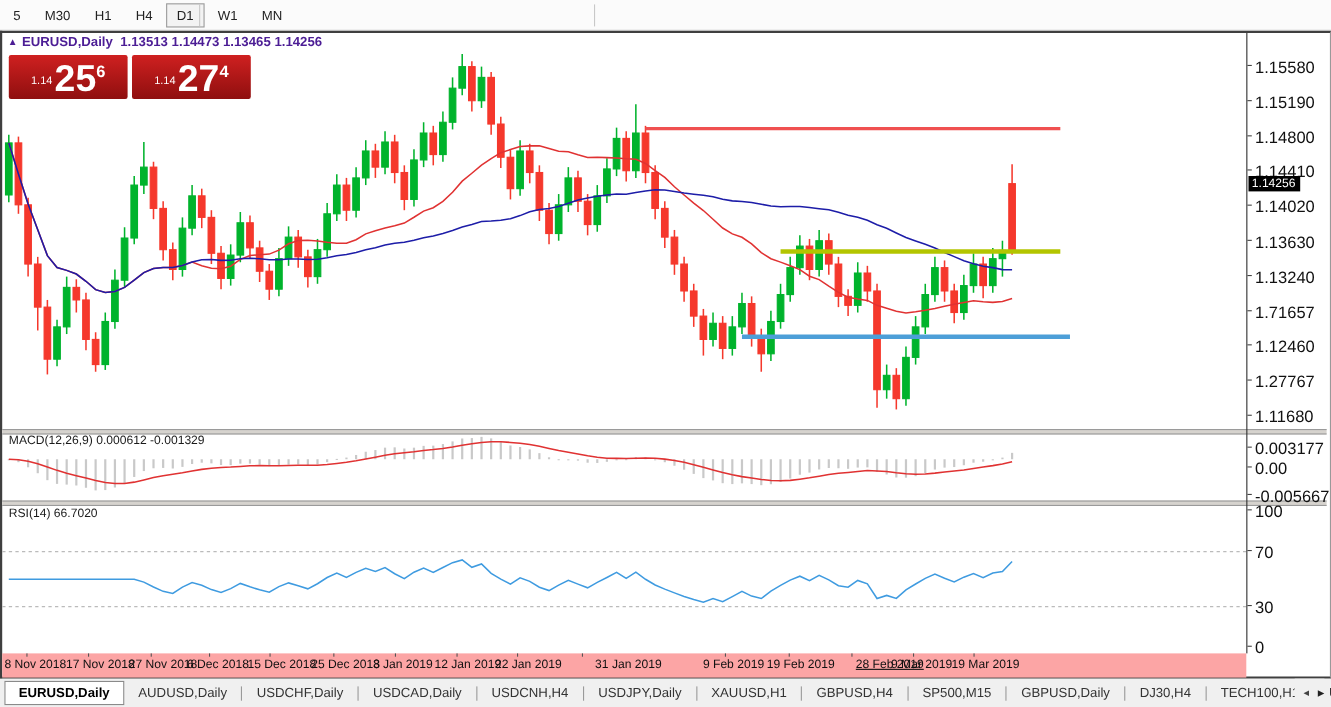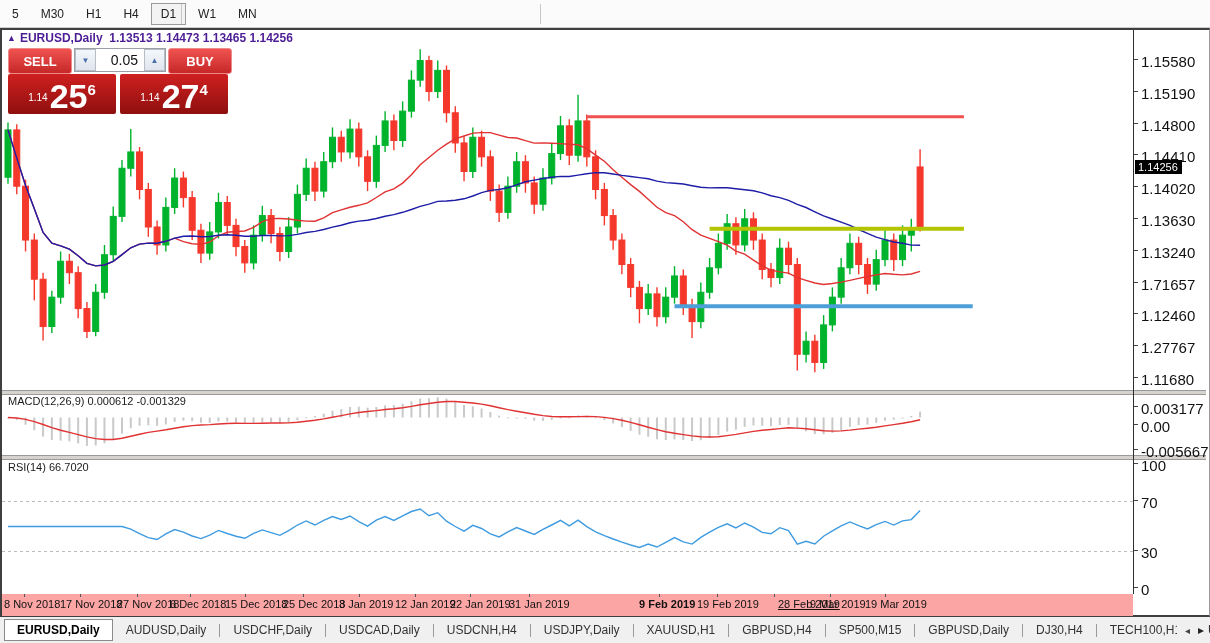--- a/index.html
+++ b/index.html
@@ -70,29 +70,20 @@
     <div class="tf-btn">H4</div>
     <div class="tf-btn active">D1</div>
     <div class="tf-btn">W1</div>
     <div class="tf-btn">MN</div>
   </div>
 
 <div class="window">
   <div class="chart-header"><span class="tri">▲</span><span>EURUSD,Daily</span><span>  </span><span>1.13513</span><span> </span><span>1.14473</span><span> </span><span>1.13465</span><span> </span><span>1.14256</span></div>
 
   <div class="trade-panel">
-    <div class="tp-row">
-      <div class="tp-btn">SELL</div>
-      <div class="spinner">
-        <div class="spin-btn">▼</div>
-        <div class="spin-val">0.05</div>
-        <div class="spin-btn">▲</div>
-      </div>
-      <div class="tp-btn">BUY</div>
-    </div>
     <div class="tp-prices">
       <div class="tp-price">
         <span class="small">1.14</span>
           <span class="big">25</span>
           <span class="sup">6</span>
       </div>
       <div class="tp-price">
         <span class="small">1.14</span>
           <span class="big">27</span>
           <span class="sup">4</span>
@@ -489,23 +480,23 @@
       <div class="dlbl" style="left: 223px;">15 Dec 2018</div>
       <div class="dtick" style="left: 301px;"></div>
       <div class="dlbl" style="left: 281px;">25 Dec 2018</div>
       <div class="dtick" style="left: 357px;"></div>
       <div class="dlbl" style="left: 337px;">3 Jan 2019</div>
       <div class="dtick" style="left: 413px;"></div>
       <div class="dlbl" style="left: 393px;">12 Jan 2019</div>
       <div class="dtick" style="left: 468px;"></div>
       <div class="dlbl" style="left: 448px;">22 Jan 2019</div>
       <div class="dtick" style="left: 527px;"></div>
-      <div class="dlbl" style="left: 507px;">31 Jan 2019</div>
+      <div class="dlbl" style="left: 507px; padding-left: 32px;">31 Jan 2019</div>
       <div class="dtick" style="left: 657px;"></div>
-      <div class="dlbl" style="left: 637px; font-weight: bold;">9 Feb 2019</div>
+      <div class="dlbl" style="left: 637px;">9 Feb 2019</div>
       <div class="dtick" style="left: 715px;"></div>
       <div class="dlbl" style="left: 695px;">19 Feb 2019</div>
       <div class="dtick" style="left: 772px;"></div>
       <div class="dlbl" style="left: 776px; text-decoration: underline;">28 Feb 2019</div>
       <div class="dtick" style="left: 828px;"></div>
       <div class="dlbl" style="left: 808px;">9 Mar 2019</div>
       <div class="dtick" style="left: 883px;"></div>
       <div class="dlbl" style="left: 863px;">19 Mar 2019</div>
     </div>
 </div>

